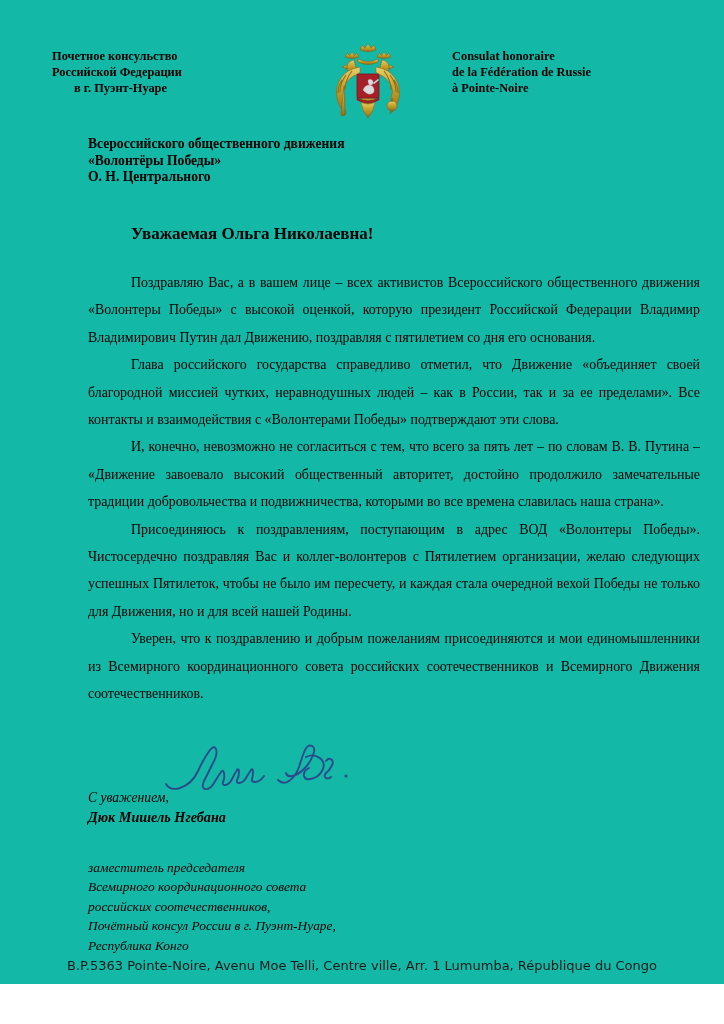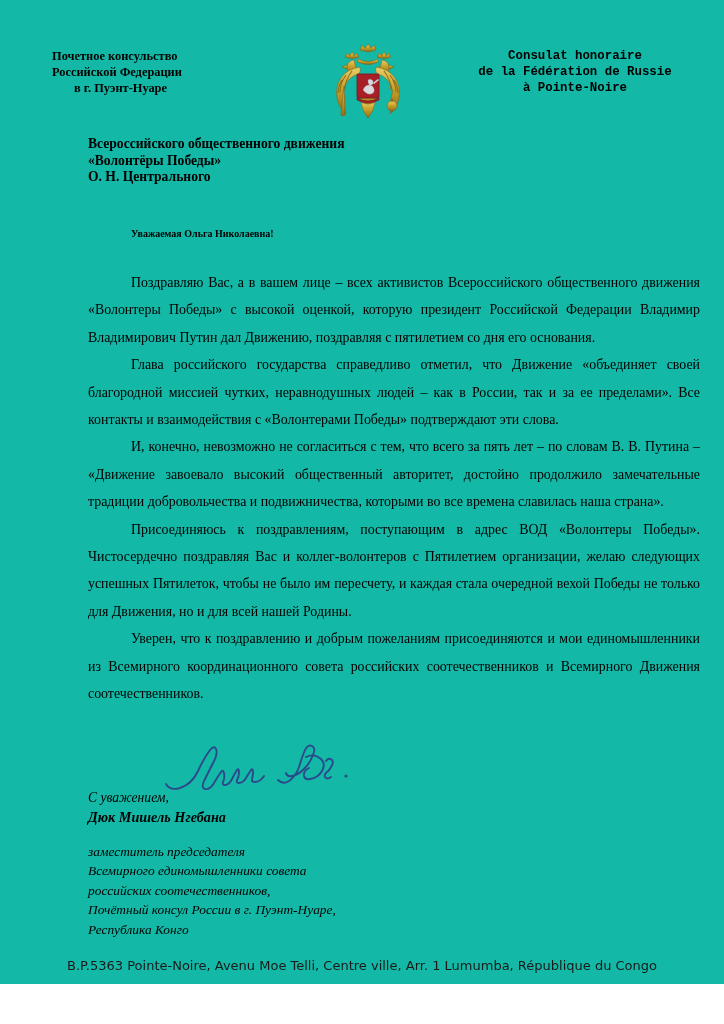--- a/index.html
+++ b/index.html
@@ -40,26 +40,26 @@
     line-height: 16.2px;
     color: #000;
     text-align: left;
   }
   .lh-left .l3 { padding-left: 22px; }
   .lh-right {
     position: absolute;
     left: 452px;
     top: 8px;
     width: 246px;
-    font-family: Liberation Mono, monospace;
+    font-family: Liberation Serif, serif;
     font-weight: bold;
     font-size: 12.4px;
     line-height: 16.2px;
     color: #000;
-    text-align: center;
+    text-align: left;
   }
   .lh-emblem {
     position: absolute;
     left: 330px;
     top: 0px;
     width: 76px;
     height: 88px;
   }
 
   
@@ -72,21 +72,21 @@
     font-size: 13.6px;
     line-height: 16.6px;
   }
 
   
   .salutation {
     position: absolute;
     left: 131px;
     top: 225px;
     font-weight: bold;
-    font-size: 10px;
+    font-size: 17px;
     line-height: 18px;
   }
 
   
   .body-text {
     position: absolute;
     left: 88px;
     top: 269px;
     width: 612px;
     font-size: 13.9px;
@@ -122,21 +122,21 @@
     font-size: 13.6px;
     line-height: 19px;
   }
   .sig-name {
     font-style: italic;
     font-weight: bold;
     font-size: 14.2px;
     line-height: 21px;
   }
   .sig-title {
-    margin-top: 14px;
+    margin-top: 30px;
     font-style: italic;
     font-size: 13.4px;
     line-height: 19.4px;
   }
 
   
   .footer {
     position: absolute;
     left: 0;
     top: 956px;
@@ -253,21 +253,21 @@
           <circle cx="186" cy="36" r="1.6" fill="#2a4a8c" stroke="none"></circle>
         </g>
       </svg>
     </div>
 
     <div class="sig-regards">С уважением,</div>
     <div class="sig-name">Дюк Мишель Нгебана</div>
 
     <div class="sig-title">
       <div>заместитель председателя</div>
-      <div>Всемирного единомышленники совета</div>
+      <div>Всемирного координационного совета</div>
       <div>российских соотечественников,</div>
       <div>Почётный консул России в г. Пуэнт-Нуаре,</div>
       <div>Республика Конго</div>
     </div>
   </div>
 
   <div class="footer">
     <div class="line1">B.P.5363 Pointe-Noire, Avenu Moe Telli, Centre ville, Arr. 1 Lumumba, République du Congo</div>
     <div class="line2">
       <span>e-mail :</span>

